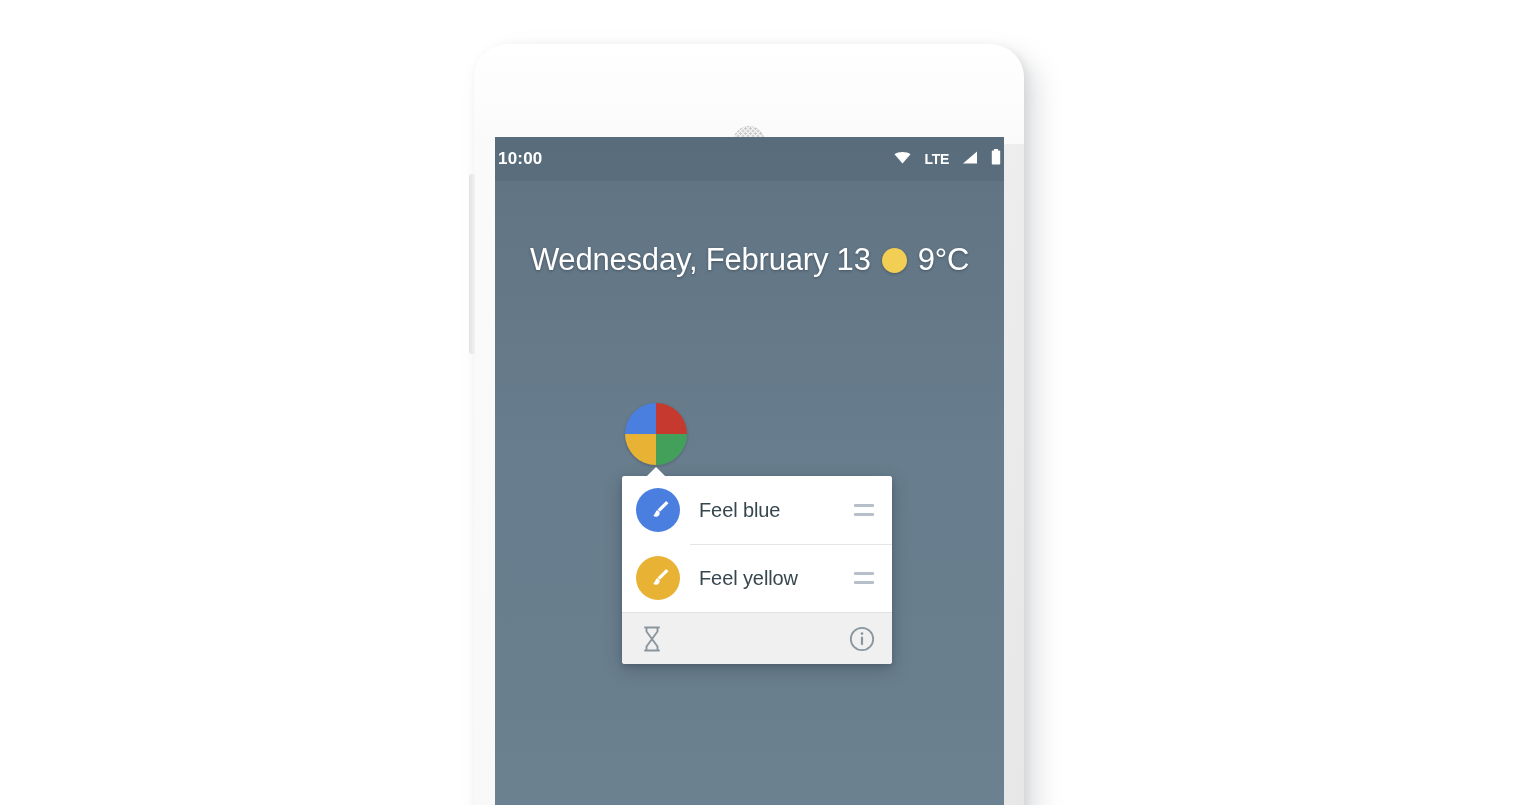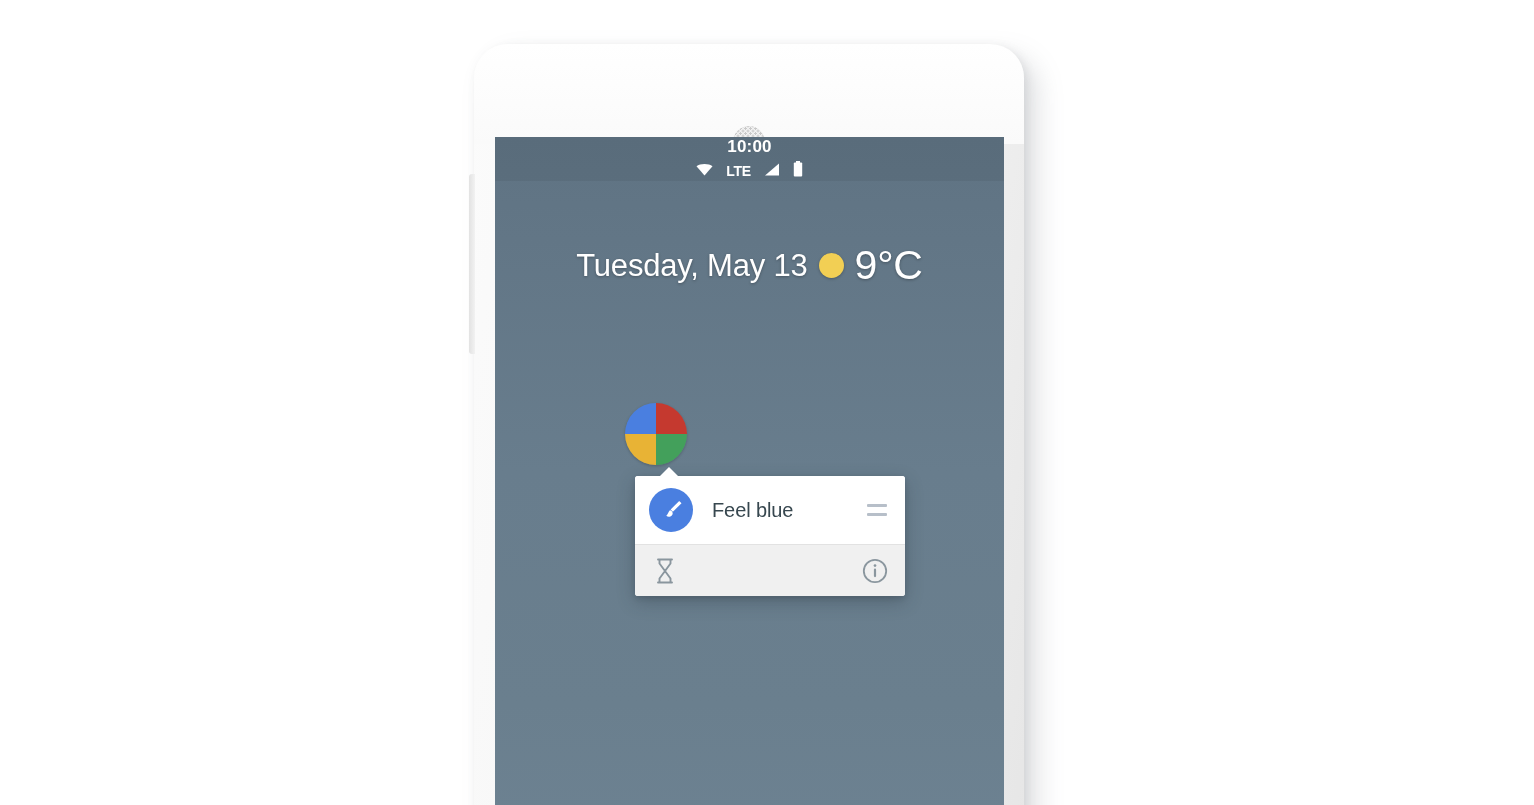--- a/index.html
+++ b/index.html
@@ -74,24 +74,23 @@
 
   
   #status-bar {
     position: absolute;
     left: 0; top: 0;
     width: 100%;
     height: 44px;
     display: flex;
     align-items: center;
     justify-content: space-between;
-    padding: 0 24px;
+    padding: 0 3px;
     box-sizing: border-box;
     background: rgba(0,0,0,0.055);
-    flex-direction: column;
   }
   #status-time {
     color: #ffffff;
     font-size: 17px;
     font-weight: bold;
     letter-spacing: 0.2px;
   }
   #status-icons {
     display: flex;
     align-items: center;
@@ -123,21 +122,21 @@
   }
   #sun-icon {
     width: 25px;
     height: 25px;
     border-radius: 50%;
     background: #f2cf54;
     box-shadow: 0 1px 3px rgba(0,0,0,0.25);
   }
   #weather-temp {
     color: #ffffff;
-    font-size: 41px;
+    font-size: 31px;
     letter-spacing: -0.2px;
   }
 
   
   #app-icon {
     position: absolute;
     left: 130px;
     top: 266px;
     width: 62px;
     height: 62px;
@@ -153,21 +152,20 @@
   
   #popup-card {
     position: absolute;
     left: 127px;
     top: 339px;
     width: 270px;
     background: #ffffff;
     border-radius: 3px;
     box-shadow: 0 6px 18px rgba(35,45,55,0.30), 0 2px 5px rgba(35,45,55,0.20);
     overflow: visible;
-    margin-left: 13px;
   }
   #popup-caret {
     position: absolute;
     left: 24px;
     top: -9px;
     width: 0; height: 0;
     border-left: 10px solid transparent;
     border-right: 10px solid transparent;
     border-bottom: 10px solid #ffffff;
   }
@@ -278,21 +276,21 @@
         <span>
           <svg width="10" height="16" viewBox="0 0 10 16" aria-hidden="true">
             <rect x="3" y="0" width="4" height="2" fill="#ffffff"></rect>
             <rect x="0.8" y="1.6" width="8.4" height="14" rx="1" fill="#ffffff"></rect>
           </svg>
         </span>
       </div>
     </div>
 
     <div id="weather-widget">
-      <span id="weather-date">Tuesday, May 13</span>
+      <span id="weather-date">Wednesday, February 13</span>
       <span id="sun-icon"></span>
       <span id="weather-temp">9°C</span>
     </div>
 
     <div id="app-icon">
       <div class="q" style="background: rgb(74, 127, 224);"></div>
       <div class="q" style="background: rgb(197, 57, 47);"></div>
       <div class="q" style="background: rgb(232, 179, 53);"></div>
       <div class="q" style="background: rgb(67, 160, 91);"></div>
     </div>
@@ -313,20 +311,36 @@
             </svg>
           </div>
           <div class="item-label">Feel blue</div>
           <div class="drag-handle">
               <span></span>
               <span></span>
             </div>
         </div>
 
 
+        <div class="list-item">
+          <div class="avatar">
+            <svg width="44" height="44" viewBox="0 0 44 44" aria-hidden="true">
+              <circle class="avatar-bg" cx="22" cy="22" r="22" fill="#e8b335"></circle>
+              <g>
+                <path d="M30.2 12.9 L21.6 21.5 L23.9 23.8 L32.5 15.2 Z" fill="#ffffff"></path>
+                <path d="M20.9 22.2 C19.4 23.7 19.0 26.0 17.3 27.7 C19.0 29.4 21.3 29.0 22.8 27.5 C24.0 26.3 24.0 24.4 22.8 23.2 C22.3 22.7 21.6 22.3 20.9 22.2 Z" fill="#ffffff"></path>
+              </g>
+            </svg>
+          </div>
+          <div class="item-label">Feel yellow</div>
+          <div class="drag-handle">
+              <span></span>
+              <span></span>
+            </div>
+        </div>
 
 
       </div>
 
       <div id="popup-footer">
         <div class="footer-icon">
           <svg width="20" height="26" viewBox="0 0 20 26" aria-hidden="true">
             <path d="M3 1.5 H17 M3 24.5 H17 M4.5 1.5 V5.5 L10 13 L4.5 20.5 V24.5 M15.5 1.5 V5.5 L10 13 L15.5 20.5 V24.5" fill="none" stroke="#8a969e" stroke-width="1.9" stroke-linecap="round" stroke-linejoin="round"></path>
           </svg>
         </div>

